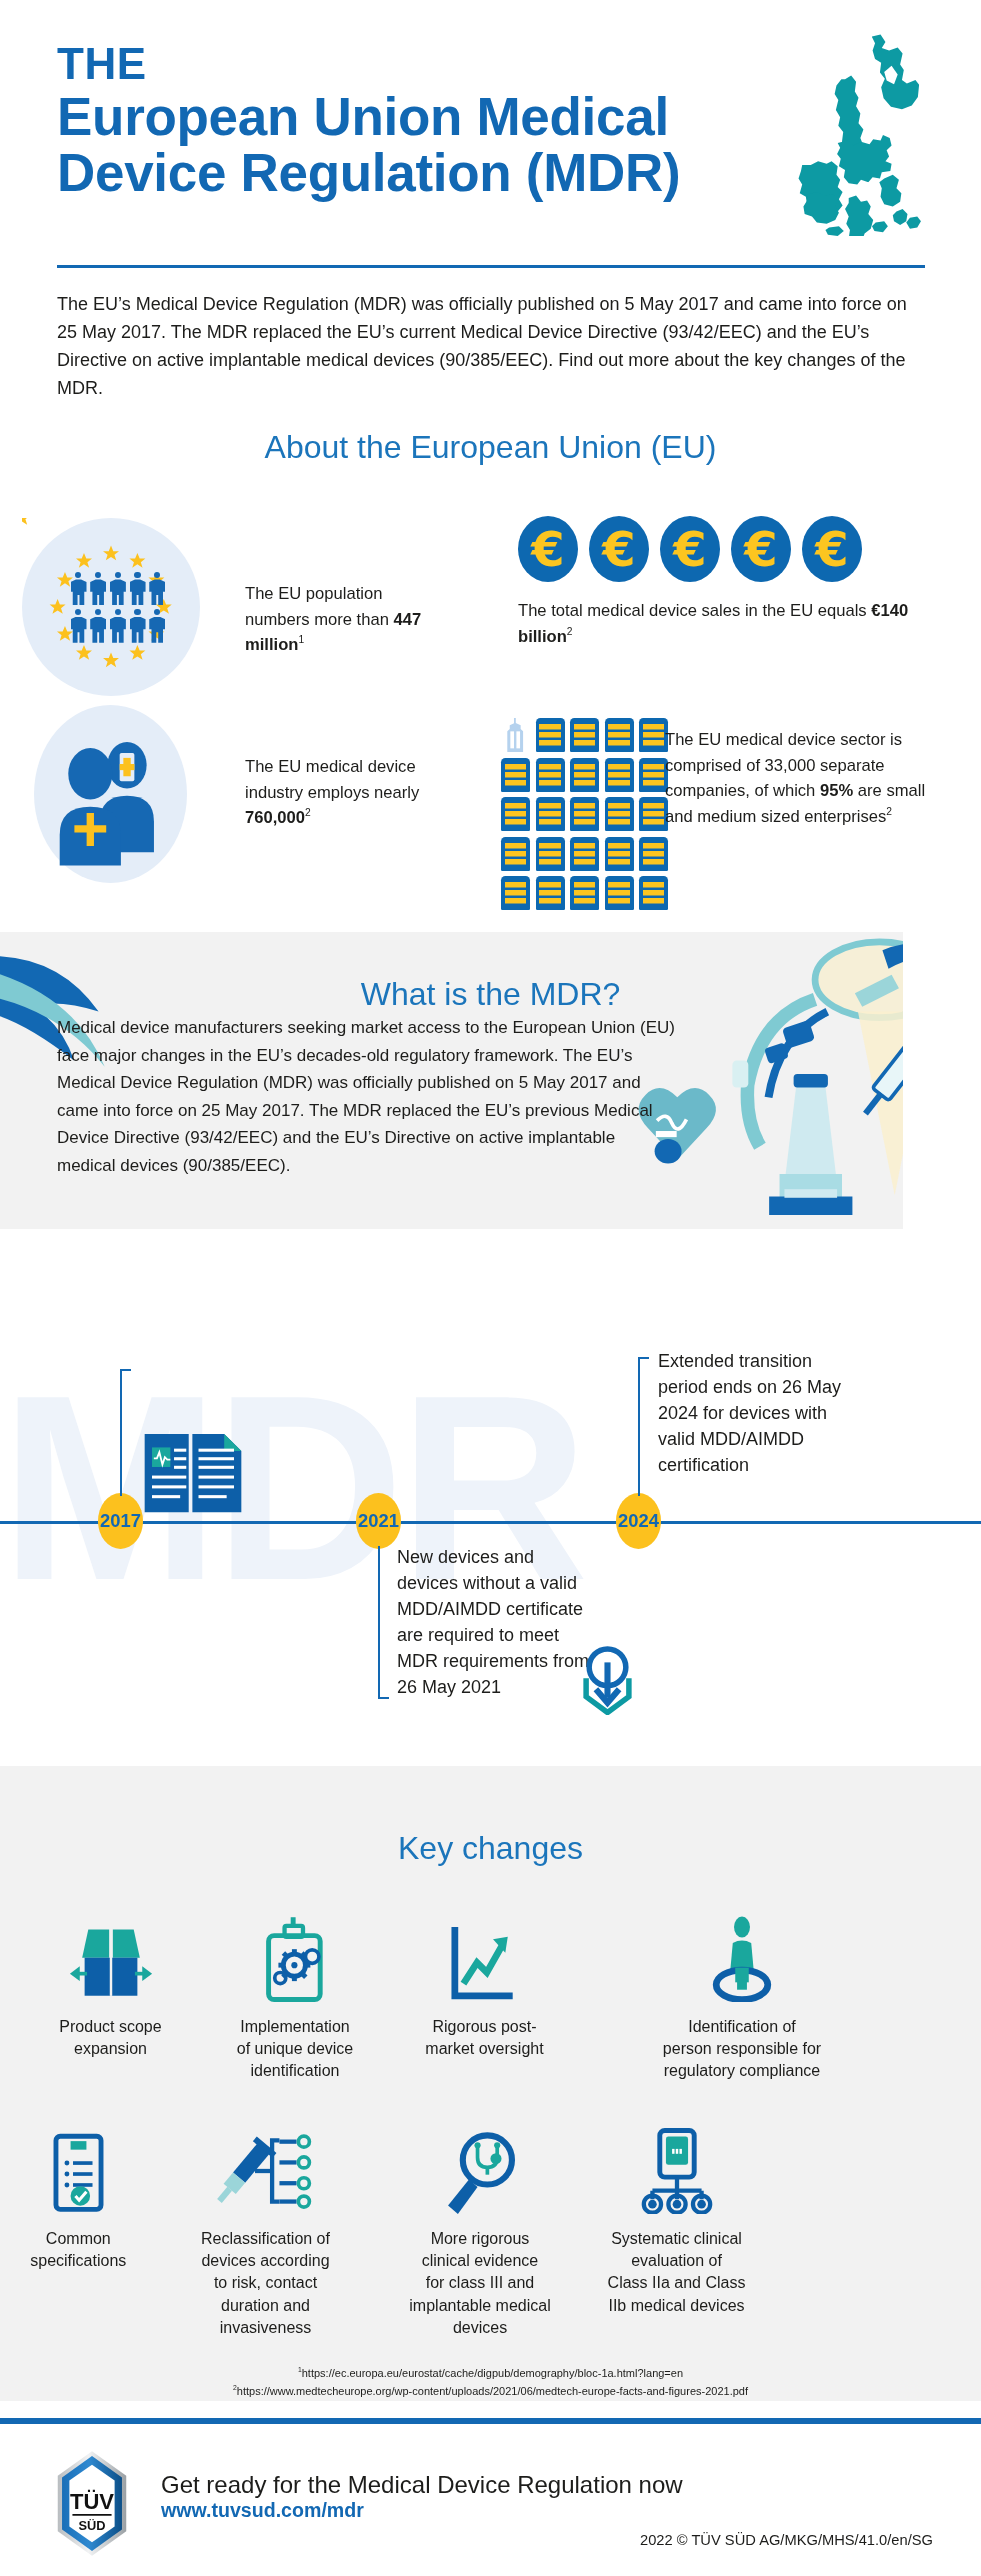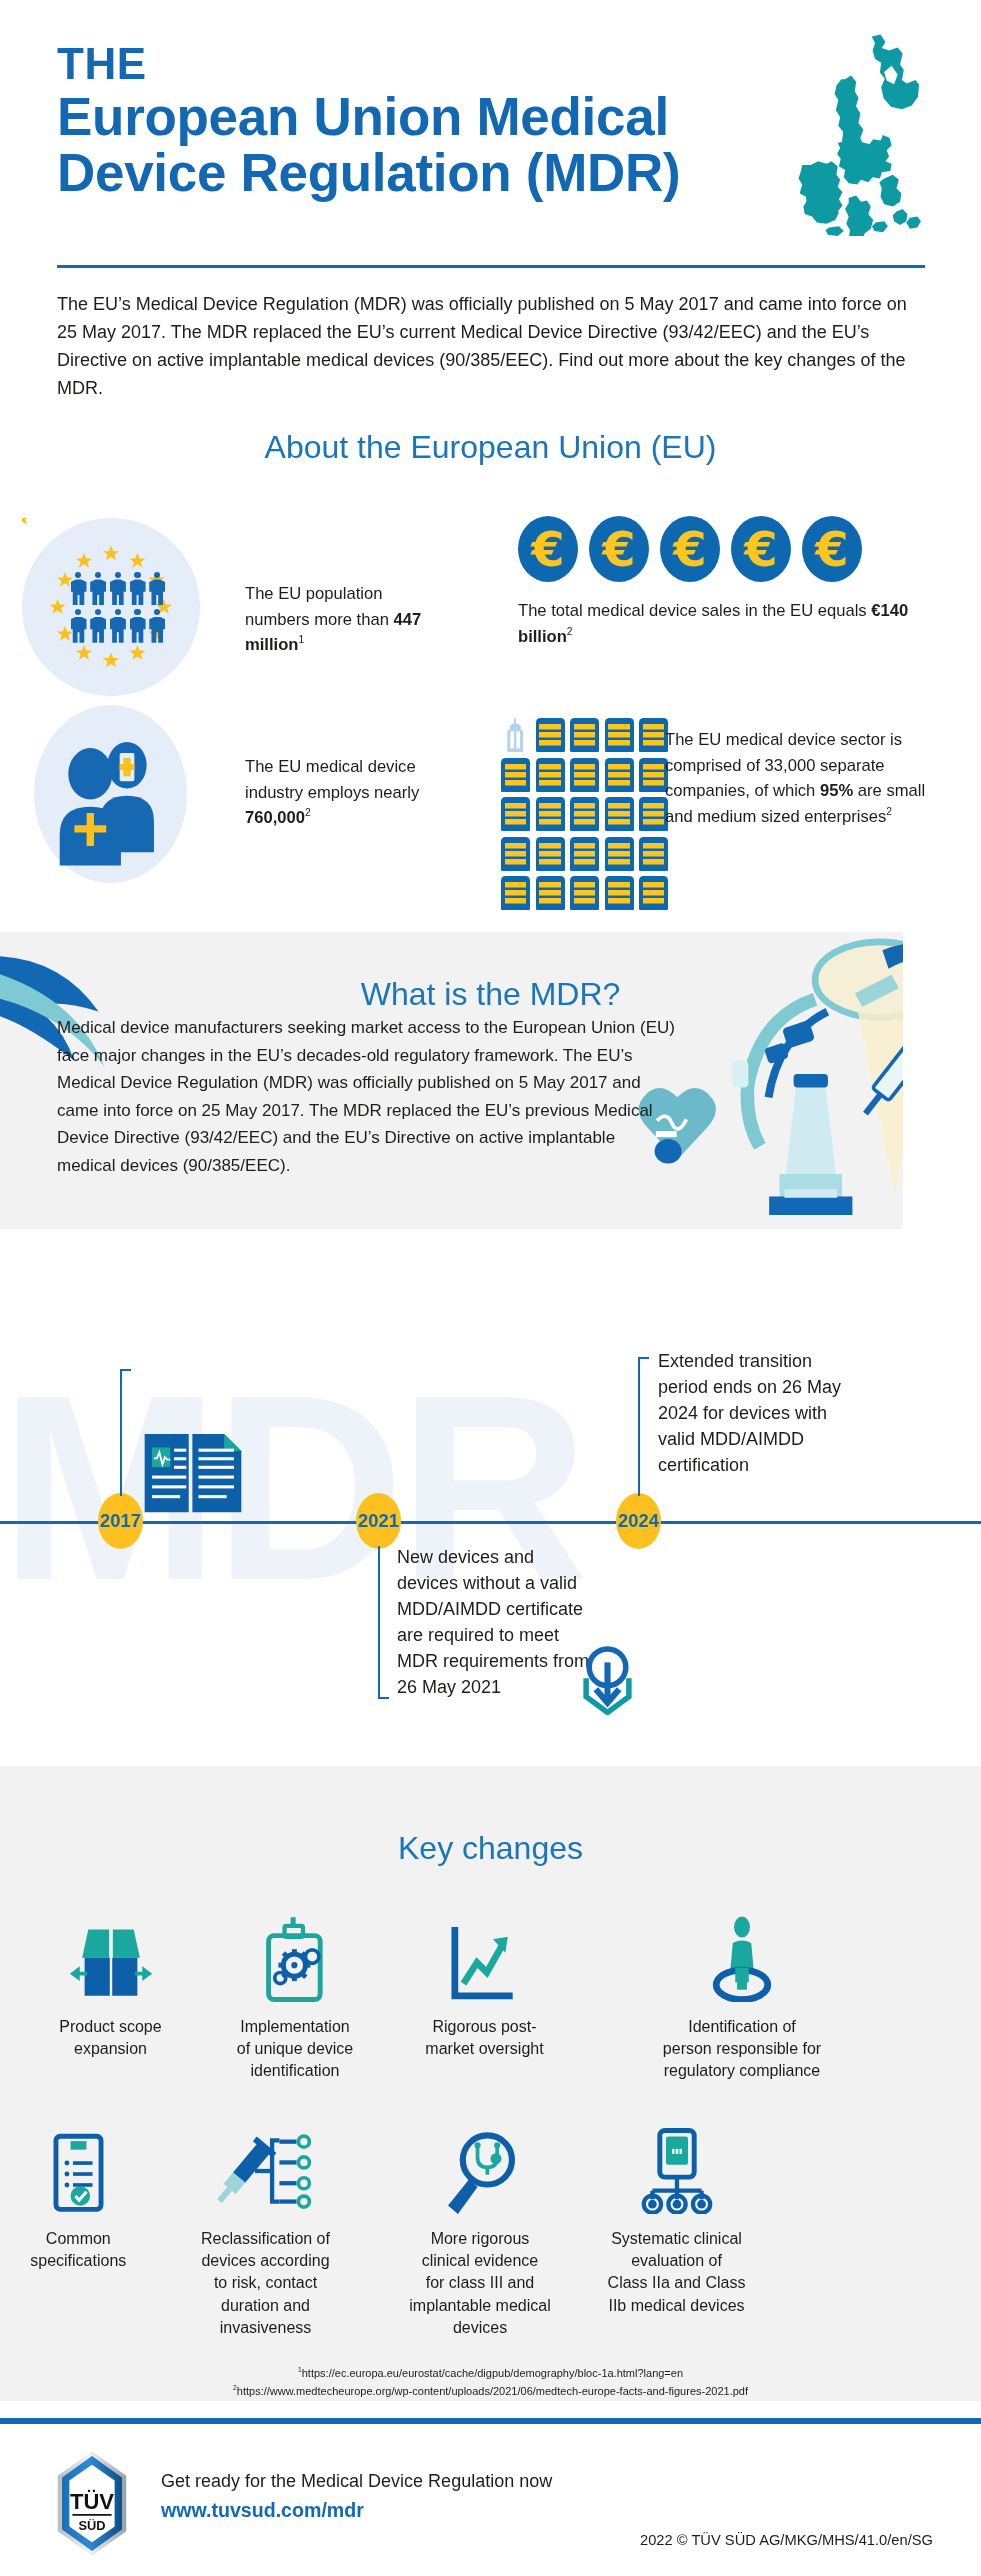--- a/index.html
+++ b/index.html
@@ -99,21 +99,21 @@
   .kc-item { position:absolute; text-align:center; }
   .kc-icon { height:92px; display:flex; align-items:flex-end; justify-content:center; }
   .kc-label { font-size:16px; line-height:1.4; color:#1d1d1b; margin-top:13.5px; }
 
   
   .notes { position:absolute; left:0; top:2364px; width:981px; text-align:center;
            font-size:11px; line-height:1.65; color:#1d1d1b; }
   .foot-rule { position:absolute; left:0; top:2418px; width:981px; height:5.5px; background:#1268b3; }
   .footer { position:absolute; left:0; top:2424px; width:981px; height:152px; background:#fff; }
   .tuv-logo { position:absolute; left:46px; top:2450px; width:92px; height:107px; }
-  .foot-line1 { position:absolute; left:161px; top:2471px; font-size:18px; color:#1d1d1b; }
+  .foot-line1 { position:absolute; left:161px; top:2471px; font-size:24px; color:#1d1d1b; }
   .foot-link  { position:absolute; left:161px; top:2499px; font-size:19.6px; font-weight:700; color:#1268b3; }
   .foot-copy  { position:absolute; right:48px; top:2532px; font-size:14.7px; color:#1d1d1b; }
 </style>
 </head>
 <body>
 
 <div class="page">
 
   <div class="header">
     <div class="hdr-the">THE</div>

